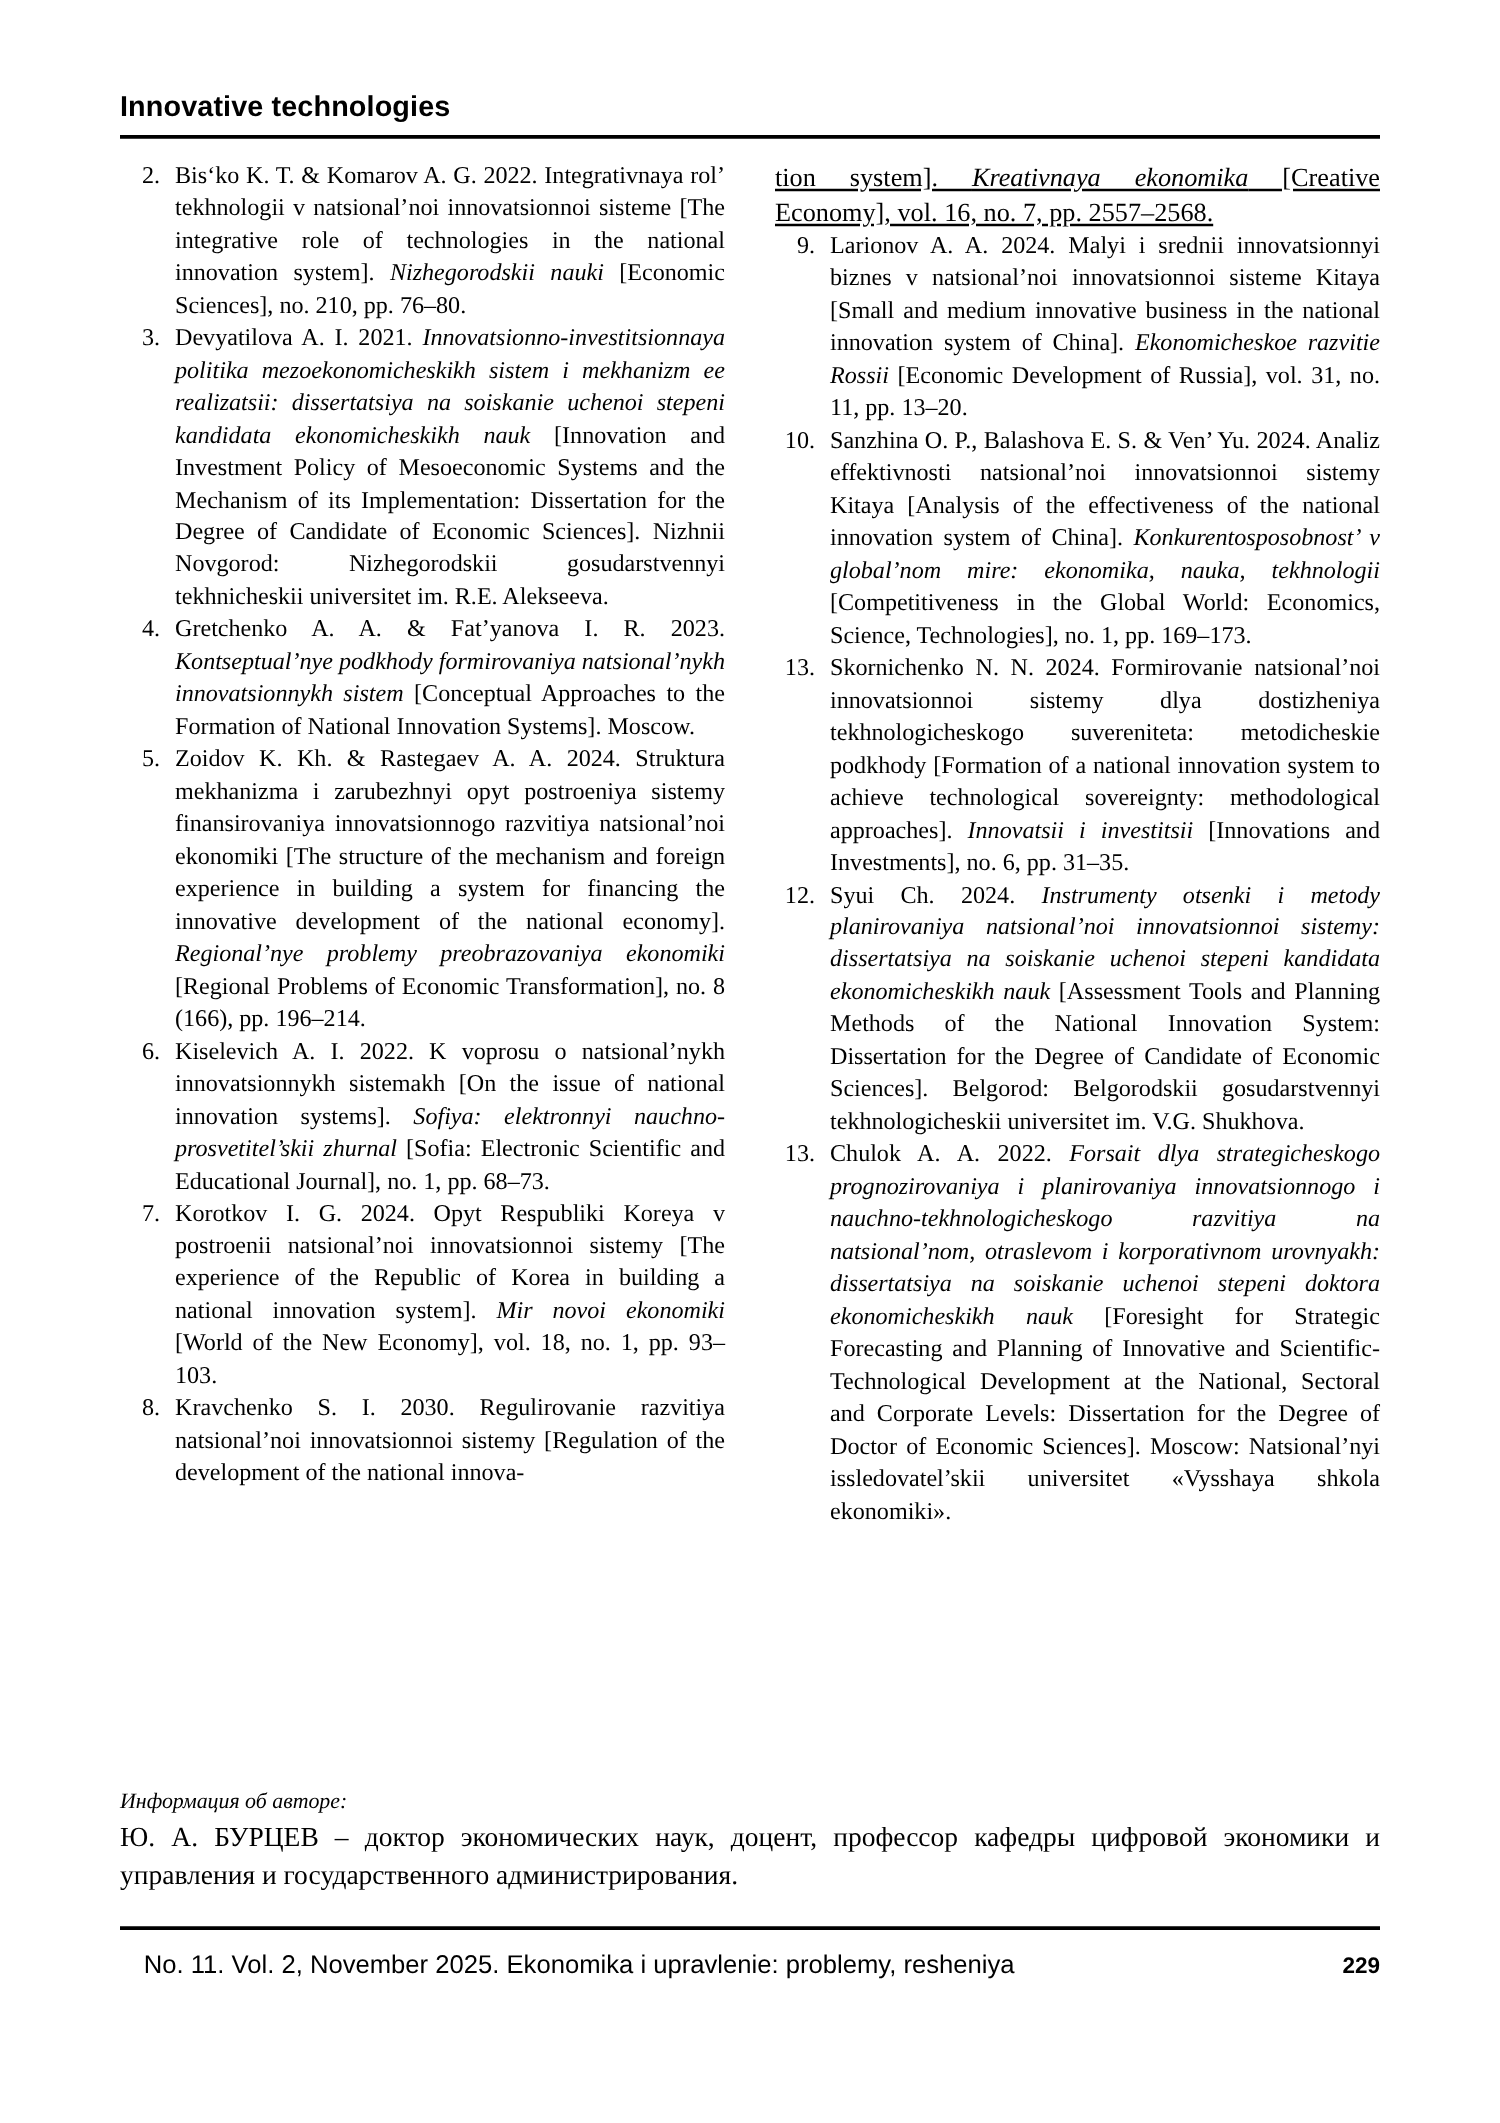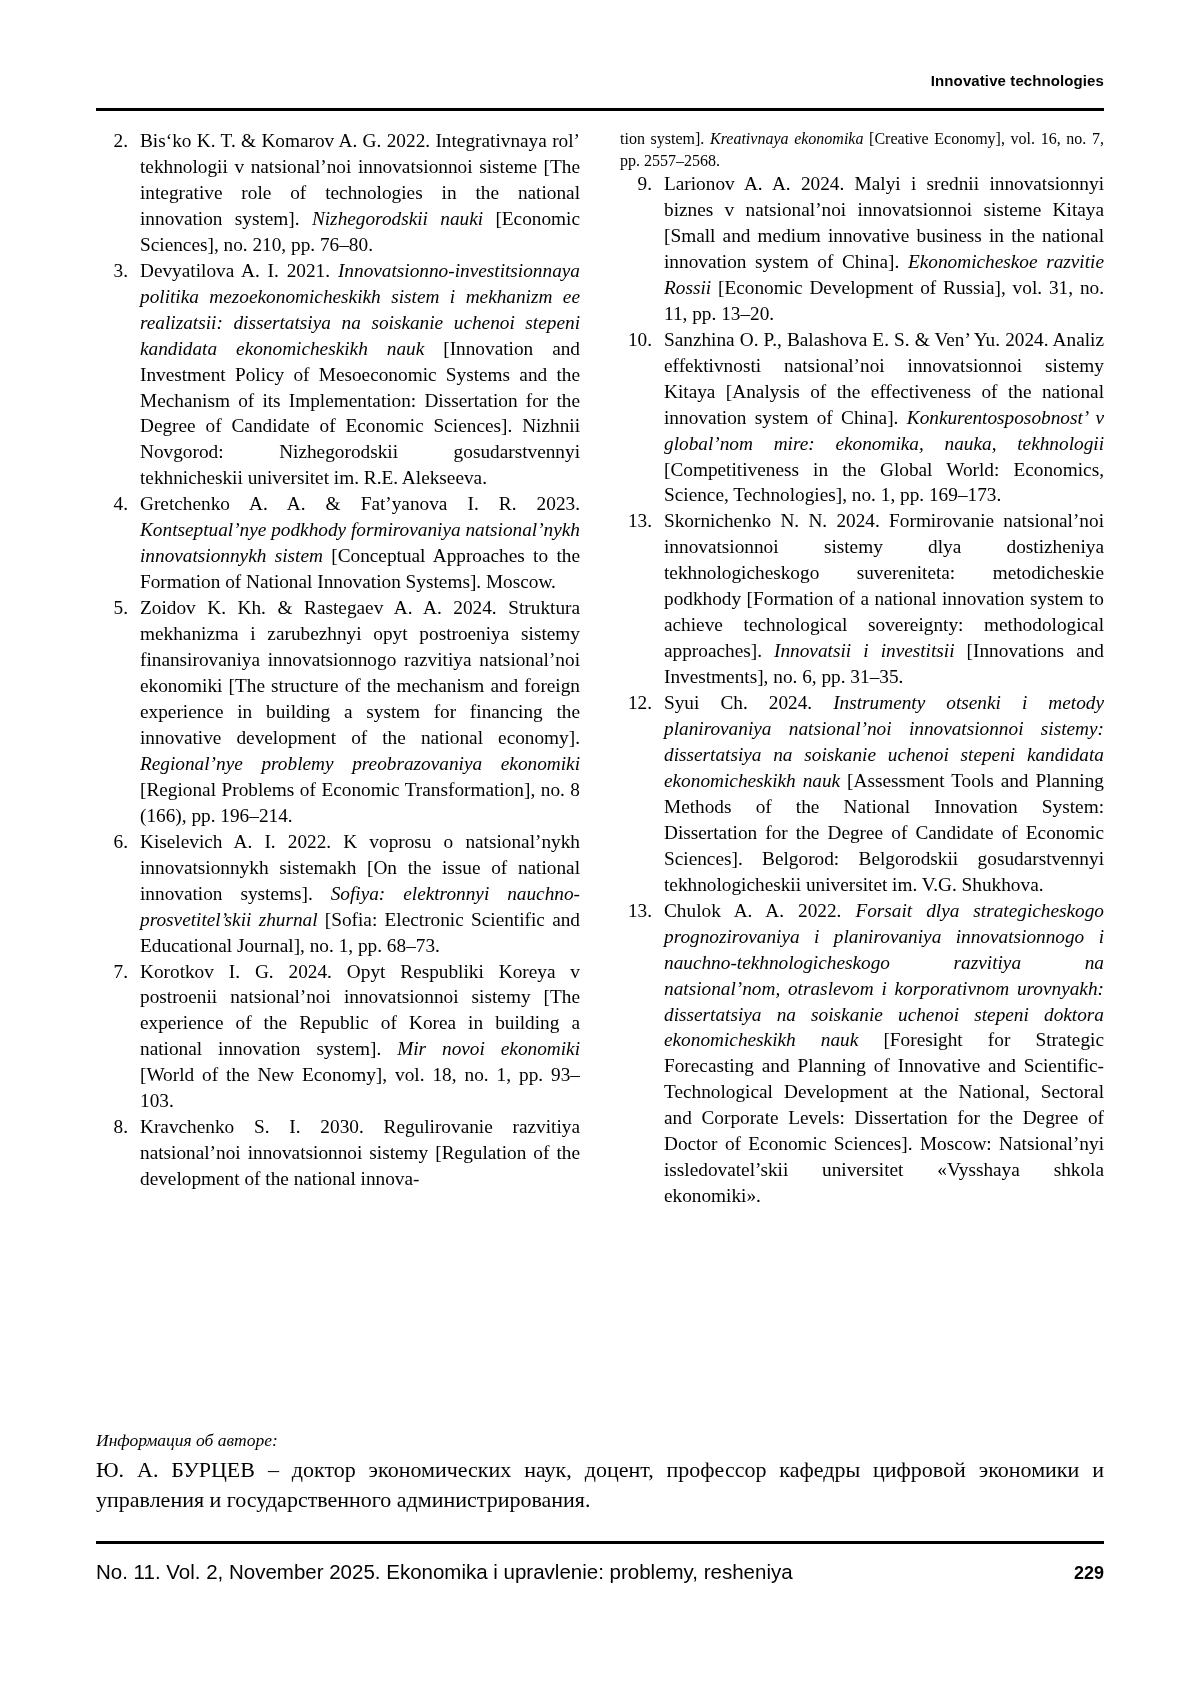--- a/index.html
+++ b/index.html
@@ -20,24 +20,23 @@
     width: 1200px;
     height: 1698px;
     box-sizing: border-box;
     padding: 0;
   }
   .header {
     position: absolute;
     left: 96px;
     top: 72px;
     width: 1008px;
-    text-align: right;
     font-family: "Liberation Sans", sans-serif;
     font-weight: bold;
-    font-size: 15px;
+    font-size: 23px;
     letter-spacing: 0.1px;
   }
   .header-rule {
     position: absolute;
     left: 96px;
     top: 108px;
     width: 1008px;
     height: 2.6px;
     background: #000000;
   }
@@ -78,26 +77,27 @@
   li.ref .body {
     flex: 1;
     text-align: justify;
     hyphens: auto;
     -webkit-hyphens: auto;
   }
   li.ref .body.last-left > :last-child {
     text-align-last: left;
   }
   .cont-para {
-    font-size: 16px;
+    font-size: 21px;
     line-height: 1.345;
     text-align: justify;
     hyphens: auto;
     -webkit-hyphens: auto;
     margin: 0 0 0 0;
+    text-decoration: underline;
   }
   i { font-style: italic; }
 
   .author-info {
     position: absolute;
     left: 96px;
     top: 1428px;
     width: 1008px;
   }
   .author-info .ai-title {
@@ -126,20 +126,21 @@
     left: 96px;
     top: 1560px;
     width: 1008px;
     display: flex;
     justify-content: space-between;
     align-items: baseline;
     font-family: "Liberation Sans", sans-serif;
   }
   .footer .f-left {
     font-size: 20.5px;
+    margin-left: 19px;
   }
   .footer .f-right {
     font-size: 18px;
     font-weight: bold;
   }
 </style>
 </head>
 <body>
 
 <div class="page">

